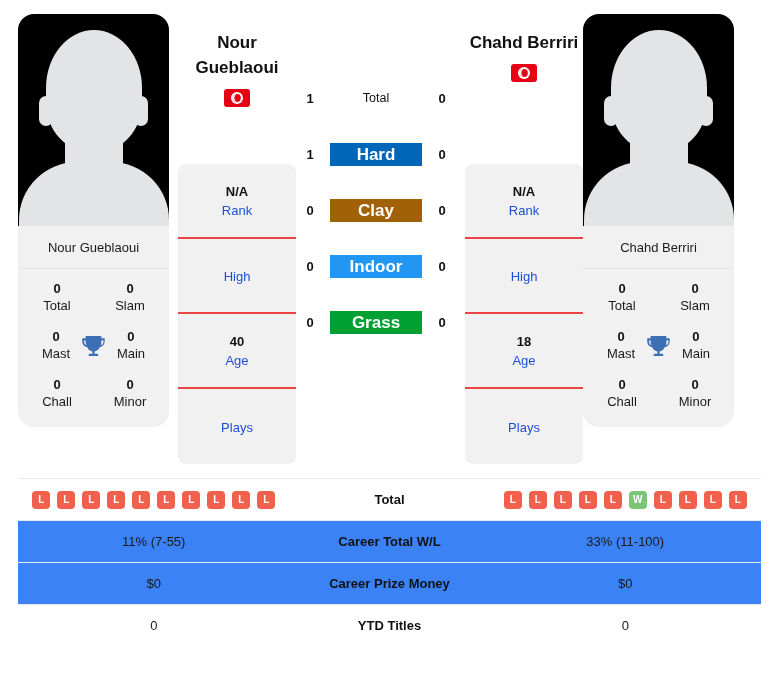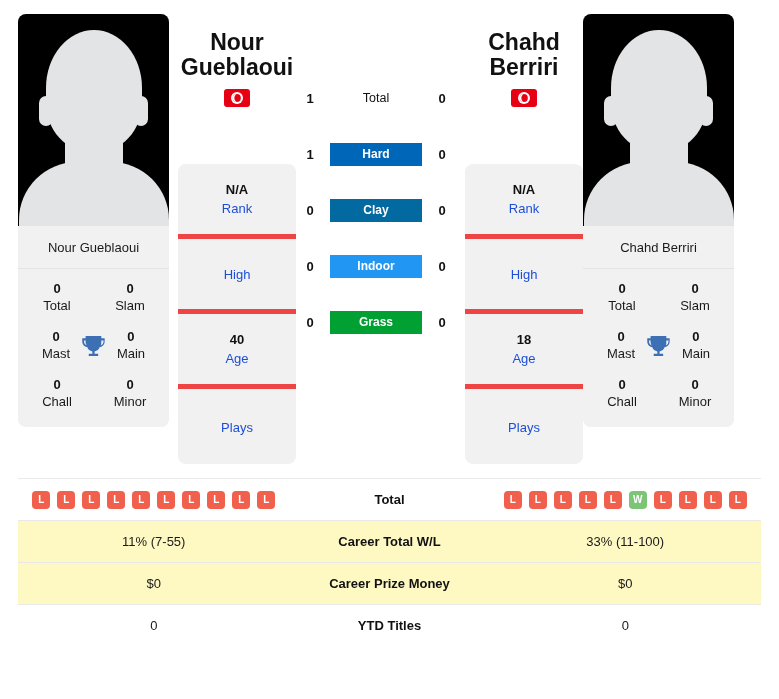--- a/index.html
+++ b/index.html
@@ -19,21 +19,21 @@
     display: flex;
     align-items: flex-start;
     padding: 14px 18px 0 18px;
     height: 470px;
   }
 
   
   .photo-col { width: 151px; flex: 0 0 151px; }
   .photo-card {
     width: 151px;
-    border-radius: 8px;
+    border-radius: 16px;
     overflow: hidden;
     background: #f1f1f1;
   }
   .photo {
     width: 151px;
     height: 212px;
     background: #000000;
     position: relative;
     overflow: hidden;
   }
@@ -102,21 +102,21 @@
   .trophy { width: 28px; height: 28px; display: block; }
 
   
   .info-col { width: 118px; flex: 0 0 118px; margin-left: 9px; }
   .name-block {
     text-align: center;
     padding-top: 16px;
     height: 150px;
   }
   .pname {
-    font-size: 23px;
+    font-size: 17px;
     font-weight: bold;
     line-height: 25px;
     color: #111111;
   }
   .flag {
     width: 26px;
     height: 18px;
     border-radius: 3px;
     background: #e70013;
     display: inline-block;
@@ -142,21 +142,21 @@
     box-shadow: 2px 0 0 -0.5px #ffffff inset;
   }
   .info-card {
     background: #f1f1f1;
     border-radius: 8px;
     overflow: hidden;
   }
   .info-row {
     text-align: center;
     padding: 14px 4px 13px 4px;
-    border-bottom: 5px solid #ef4444;
+    border-bottom: 2px solid #ef4444;
     min-height: 75px;
     display: flex;
     flex-direction: column;
     justify-content: center;
   }
   .info-row:last-child { border-bottom: none; }
   .info-val {
     font-size: 13px;
     font-weight: bold;
     color: #111111;
@@ -188,40 +188,40 @@
     text-align: center;
     font-size: 13px;
     font-weight: bold;
     color: #111111;
   }
   .spill {
     width: 92px;
     height: 23px;
     line-height: 23px;
     text-align: center;
-    font-size: 12px;
+    font-size: 17px;
     font-weight: bold;
     color: #ffffff;
   }
   .spill.plain {
     color: #111111;
     background: transparent !important;
     font-weight: normal;
     font-size: 12.5px;
   }
 
   
   .stats-table {
     width: 743px;
     margin: 8px auto 0 auto;
     border-collapse: collapse;
     table-layout: fixed;
   }
   .stats-table tr { border-top: 1px solid #e9e9e9; }
-  .stats-table tr.shaded { background: #fef9c3; }
+  .stats-table tr.shaded { background: #3b82f6; }
   .stats-table td {
     padding: 13px 6px;
     text-align: center;
     font-size: 13px;
     color: #1a1a1a;
     vertical-align: middle;
   }
   .stats-table td.lab {
     font-weight: bold;
     color: #111111;
@@ -336,21 +336,21 @@
         <div class="spill plain">Total</div>
         <div class="sscore">0</div>
       </div>
       <div class="srow">
         <div class="sscore">1</div>
         <div class="spill" style="background:#0066b8">Hard</div>
         <div class="sscore">0</div>
       </div>
       <div class="srow">
         <div class="sscore">0</div>
-        <div class="spill" style="background:#0369a1">Clay</div>
+        <div class="spill" style="background:#a16207">Clay</div>
         <div class="sscore">0</div>
       </div>
       <div class="srow">
         <div class="sscore">0</div>
         <div class="spill" style="background:#2196f3">Indoor</div>
         <div class="sscore">0</div>
       </div>
       <div class="srow">
         <div class="sscore">0</div>
         <div class="spill" style="background:#00a033">Grass</div>

